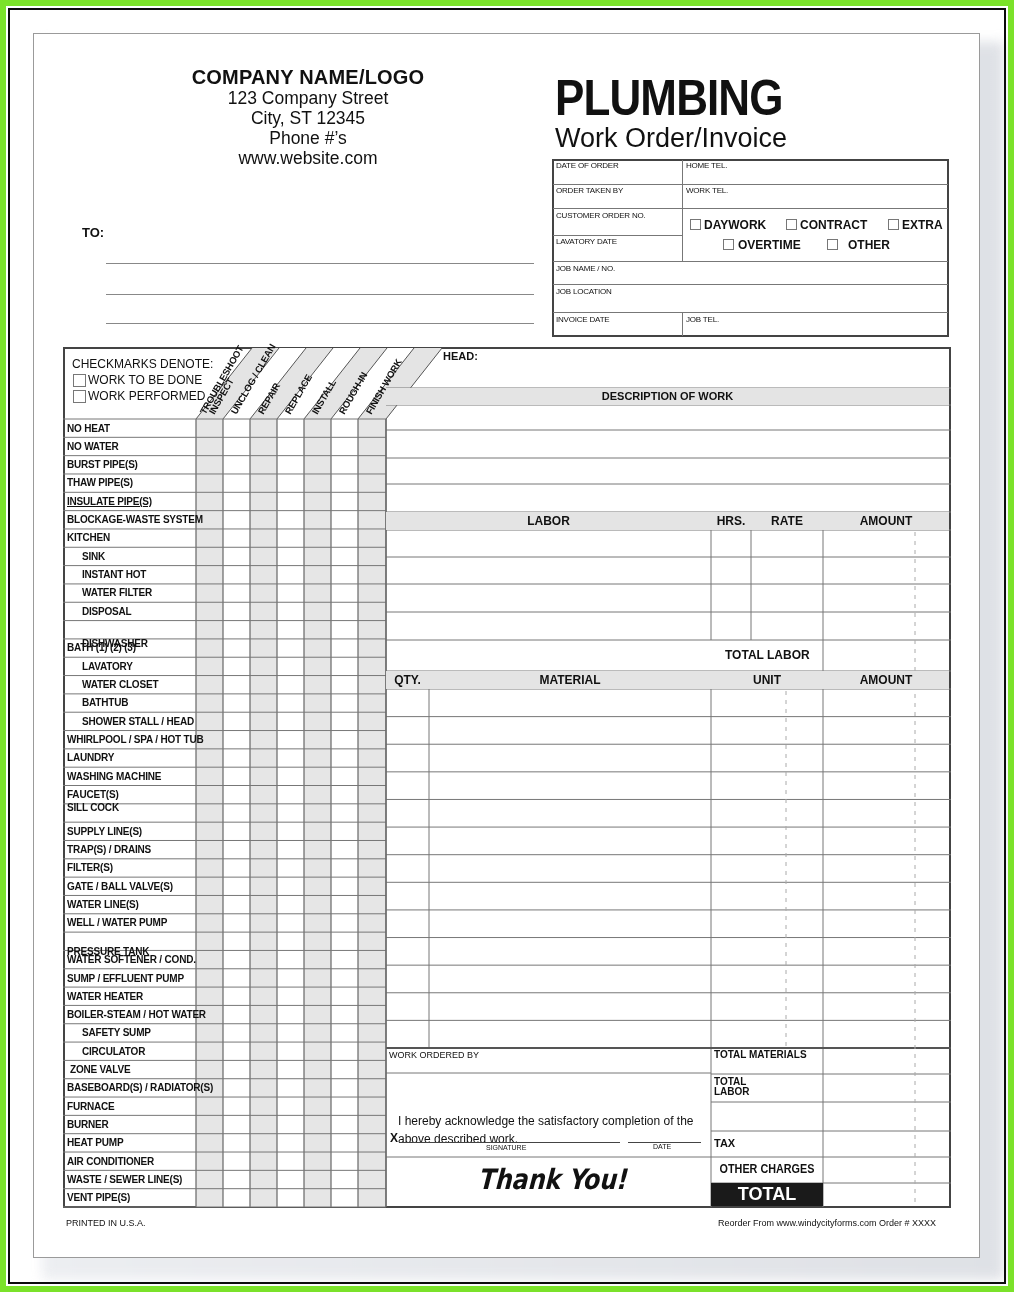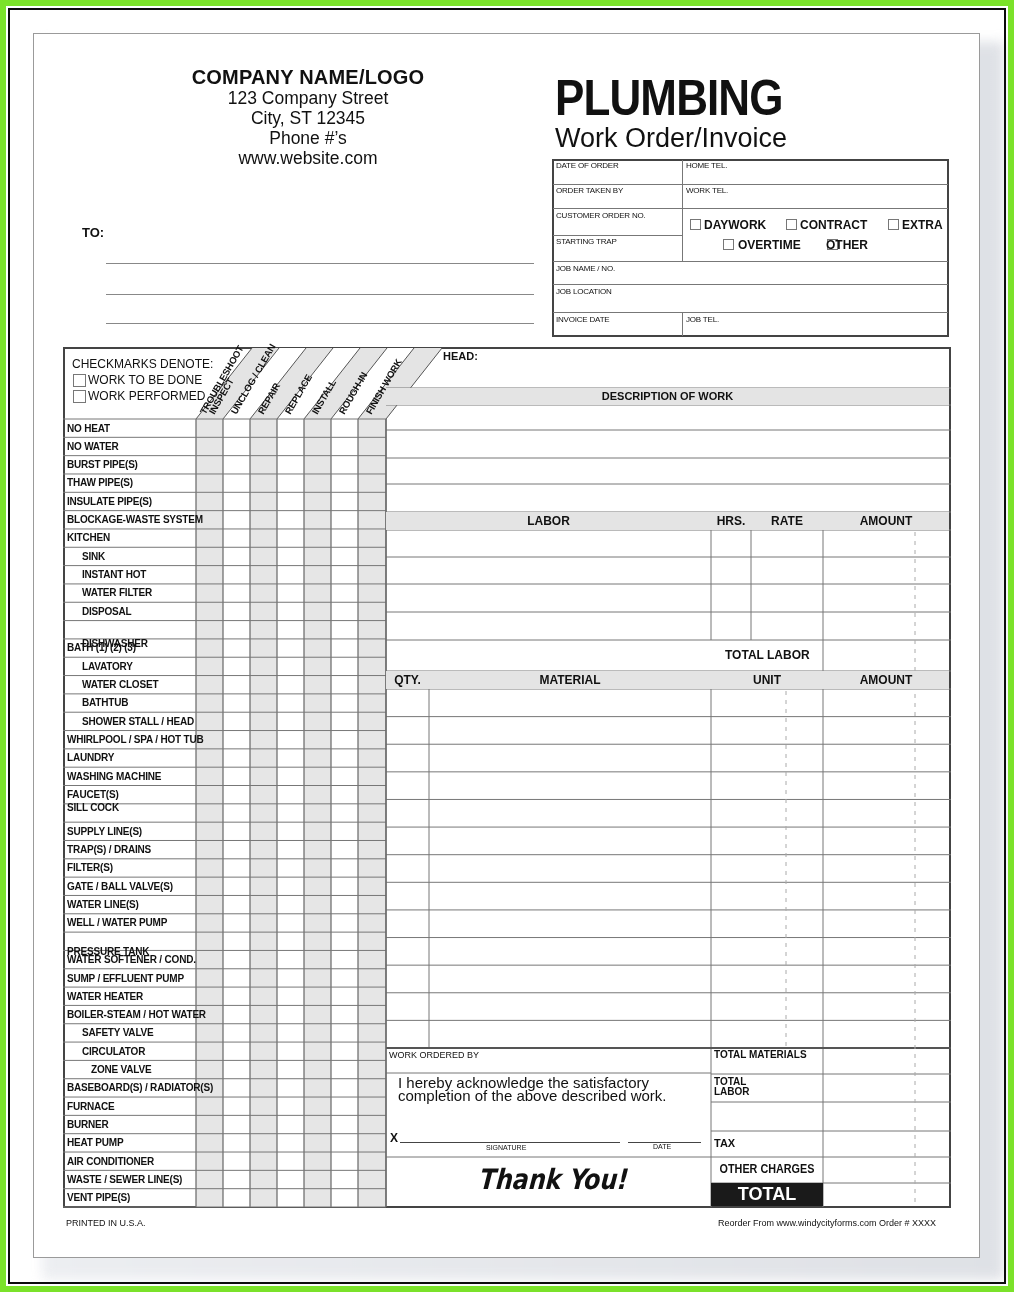--- a/index.html
+++ b/index.html
@@ -61,36 +61,36 @@
 <div class="abs hl" style="left:553px;top:284px;width:395px"></div>
 <div class="abs hl" style="left:553px;top:312px;width:395px"></div>
 <div class="abs vl" style="left:682px;top:160px;height:101px"></div>
 <div class="abs vl" style="left:682px;top:312px;height:24px"></div>
 
 <div class="abs lbl" style="left:556px;top:161px">DATE OF ORDER</div>
 <div class="abs lbl" style="left:686px;top:161px">HOME TEL.</div>
 <div class="abs lbl" style="left:556px;top:186px">ORDER TAKEN BY</div>
 <div class="abs lbl" style="left:686px;top:186px">WORK TEL.</div>
 <div class="abs lbl" style="left:556px;top:211px">CUSTOMER ORDER NO.</div>
-<div class="abs lbl" style="left:556px;top:237px">STARTING TRAP</div>
+<div class="abs lbl" style="left:556px;top:237px">LAVATORY DATE</div>
 <div class="abs lbl" style="left:556px;top:264px">JOB NAME / NO.</div>
 <div class="abs lbl" style="left:556px;top:287px">JOB LOCATION</div>
 <div class="abs lbl" style="left:556px;top:315px">INVOICE DATE</div>
 <div class="abs lbl" style="left:686px;top:315px">JOB TEL.</div>
 
 <div class="abs cb" style="left:690px;top:219px"></div>
 <div class="abs opt" style="left:704px;top:218px">DAYWORK</div>
 <div class="abs cb" style="left:786px;top:219px"></div>
 <div class="abs opt" style="left:800px;top:218px">CONTRACT</div>
 <div class="abs cb" style="left:888px;top:219px"></div>
 <div class="abs opt" style="left:902px;top:218px">EXTRA</div>
 <div class="abs cb" style="left:723px;top:239px"></div>
 <div class="abs opt" style="left:738px;top:238px">OVERTIME</div>
 <div class="abs cb" style="left:827px;top:239px"></div>
-<div class="abs opt" style="left:826px;top:238px">OTHER</div>
+<div class="abs opt" style="left:848px;top:238px">OTHER</div>
 
 <div class="abs main"></div>
 
 <div class="abs" style="left:72px;top:357px;font-size:12px">CHECKMARKS DENOTE:</div>
 <div class="abs cb" style="left:73px;top:374px;width:13px;height:13px"></div>
 <div class="abs" style="left:88px;top:373px;font-size:12px">WORK TO BE DONE</div>
 <div class="abs cb" style="left:73px;top:390px;width:13px;height:13px"></div>
 <div class="abs" style="left:88px;top:389px;font-size:12px">WORK PERFORMED</div>
 
 <svg class="abs" id="diag-svg" style="left:63px;top:347px" width="888" height="861">
@@ -236,21 +236,21 @@
     <div class="abs" style="left: 331px; top: 455.651px; width: 27px; height: 18.3256px;"></div>
     <div class="abs" style="left: 358px; top: 455.651px; width: 28px; height: 18.3256px;"></div>
     <div class="abs rowlbl" style="left: 67px; top: 477.477px;">THAW PIPE(S)</div>
     <div class="abs" style="left: 196px; top: 473.977px; width: 27px; height: 18.3256px;"></div>
     <div class="abs" style="left: 223px; top: 473.977px; width: 27px; height: 18.3256px;"></div>
     <div class="abs" style="left: 250px; top: 473.977px; width: 27px; height: 18.3256px;"></div>
     <div class="abs" style="left: 277px; top: 473.977px; width: 27px; height: 18.3256px;"></div>
     <div class="abs" style="left: 304px; top: 473.977px; width: 27px; height: 18.3256px;"></div>
     <div class="abs" style="left: 331px; top: 473.977px; width: 27px; height: 18.3256px;"></div>
     <div class="abs" style="left: 358px; top: 473.977px; width: 28px; height: 18.3256px;"></div>
-    <div class="abs rowlbl" style="left: 67px; top: 495.802px;">INSULATE PIPE(S)</div>
+    <div class="abs rowlbl" style="left: 67px; top: 495.802px; text-decoration: underline;">INSULATE PIPE(S)</div>
     <div class="abs" style="left: 196px; top: 492.302px; width: 27px; height: 18.3256px;"></div>
     <div class="abs" style="left: 223px; top: 492.302px; width: 27px; height: 18.3256px;"></div>
     <div class="abs" style="left: 250px; top: 492.302px; width: 27px; height: 18.3256px;"></div>
     <div class="abs" style="left: 277px; top: 492.302px; width: 27px; height: 18.3256px;"></div>
     <div class="abs" style="left: 304px; top: 492.302px; width: 27px; height: 18.3256px;"></div>
     <div class="abs" style="left: 331px; top: 492.302px; width: 27px; height: 18.3256px;"></div>
     <div class="abs" style="left: 358px; top: 492.302px; width: 28px; height: 18.3256px;"></div>
     <div class="abs rowlbl" style="left: 67px; top: 514.128px;">BLOCKAGE-WASTE SYSTEM</div>
     <div class="abs" style="left: 196px; top: 510.628px; width: 27px; height: 18.3256px;"></div>
     <div class="abs" style="left: 223px; top: 510.628px; width: 27px; height: 18.3256px;"></div>
@@ -468,37 +468,37 @@
     <div class="abs" style="left: 331px; top: 987.093px; width: 27px; height: 18.3256px;"></div>
     <div class="abs" style="left: 358px; top: 987.093px; width: 28px; height: 18.3256px;"></div>
     <div class="abs rowlbl" style="left: 67px; top: 1008.92px;">BOILER-STEAM / HOT WATER</div>
     <div class="abs" style="left: 196px; top: 1005.42px; width: 27px; height: 18.3256px;"></div>
     <div class="abs" style="left: 223px; top: 1005.42px; width: 27px; height: 18.3256px;"></div>
     <div class="abs" style="left: 250px; top: 1005.42px; width: 27px; height: 18.3256px;"></div>
     <div class="abs" style="left: 277px; top: 1005.42px; width: 27px; height: 18.3256px;"></div>
     <div class="abs" style="left: 304px; top: 1005.42px; width: 27px; height: 18.3256px;"></div>
     <div class="abs" style="left: 331px; top: 1005.42px; width: 27px; height: 18.3256px;"></div>
     <div class="abs" style="left: 358px; top: 1005.42px; width: 28px; height: 18.3256px;"></div>
-    <div class="abs rowlbl" style="left: 82px; top: 1027.24px;">SAFETY VALVE</div>
+    <div class="abs rowlbl" style="left: 82px; top: 1027.24px;">SAFETY SUMP</div>
     <div class="abs" style="left: 196px; top: 1023.74px; width: 27px; height: 18.3256px;"></div>
     <div class="abs" style="left: 223px; top: 1023.74px; width: 27px; height: 18.3256px;"></div>
     <div class="abs" style="left: 250px; top: 1023.74px; width: 27px; height: 18.3256px;"></div>
     <div class="abs" style="left: 277px; top: 1023.74px; width: 27px; height: 18.3256px;"></div>
     <div class="abs" style="left: 304px; top: 1023.74px; width: 27px; height: 18.3256px;"></div>
     <div class="abs" style="left: 331px; top: 1023.74px; width: 27px; height: 18.3256px;"></div>
     <div class="abs" style="left: 358px; top: 1023.74px; width: 28px; height: 18.3256px;"></div>
     <div class="abs rowlbl" style="left: 82px; top: 1045.57px;">CIRCULATOR</div>
     <div class="abs" style="left: 196px; top: 1042.07px; width: 27px; height: 18.3256px;"></div>
     <div class="abs" style="left: 223px; top: 1042.07px; width: 27px; height: 18.3256px;"></div>
     <div class="abs" style="left: 250px; top: 1042.07px; width: 27px; height: 18.3256px;"></div>
     <div class="abs" style="left: 277px; top: 1042.07px; width: 27px; height: 18.3256px;"></div>
     <div class="abs" style="left: 304px; top: 1042.07px; width: 27px; height: 18.3256px;"></div>
     <div class="abs" style="left: 331px; top: 1042.07px; width: 27px; height: 18.3256px;"></div>
     <div class="abs" style="left: 358px; top: 1042.07px; width: 28px; height: 18.3256px;"></div>
-    <div class="abs rowlbl" style="left: 91px; top: 1063.9px;">ZONE VALVE</div>
+    <div class="abs rowlbl" style="left: 70px; top: 1063.9px;">ZONE VALVE</div>
     <div class="abs" style="left: 196px; top: 1060.4px; width: 27px; height: 18.3256px;"></div>
     <div class="abs" style="left: 223px; top: 1060.4px; width: 27px; height: 18.3256px;"></div>
     <div class="abs" style="left: 250px; top: 1060.4px; width: 27px; height: 18.3256px;"></div>
     <div class="abs" style="left: 277px; top: 1060.4px; width: 27px; height: 18.3256px;"></div>
     <div class="abs" style="left: 304px; top: 1060.4px; width: 27px; height: 18.3256px;"></div>
     <div class="abs" style="left: 331px; top: 1060.4px; width: 27px; height: 18.3256px;"></div>
     <div class="abs" style="left: 358px; top: 1060.4px; width: 28px; height: 18.3256px;"></div>
     <div class="abs rowlbl" style="left: 67px; top: 1082.22px;">BASEBOARD(S) / RADIATOR(S)</div>
     <div class="abs" style="left: 196px; top: 1078.72px; width: 27px; height: 18.3256px;"></div>
     <div class="abs" style="left: 223px; top: 1078.72px; width: 27px; height: 18.3256px;"></div>
@@ -575,21 +575,21 @@
 <div class="abs hdr" style="left:751px;top:512px;width:72px;height:18px;line-height:18px">RATE</div>
 <div class="abs hdr" style="left:823px;top:512px;width:126px;height:18px;line-height:18px">AMOUNT</div>
 <div class="abs" style="left:725px;top:648px;font-size:12px;font-weight:bold">TOTAL LABOR</div>
 
 <div class="abs hdr" style="left:386px;top:671px;width:43px;height:18px;line-height:18px">QTY.</div>
 <div class="abs hdr" style="left:429px;top:671px;width:282px;height:18px;line-height:18px">MATERIAL</div>
 <div class="abs hdr" style="left:711px;top:671px;width:112px;height:18px;line-height:18px">UNIT</div>
 <div class="abs hdr" style="left:823px;top:671px;width:126px;height:18px;line-height:18px">AMOUNT</div>
 
 <div class="abs" style="left:389px;top:1050px;font-size:9px">WORK ORDERED BY</div>
-<div class="abs" style="left:398px;top:1076px;width:305px;font-size:15px;line-height:13px">I hereby acknowledge the satisfactory completion of the above described work.</div>
+<div class="abs" style="left:398px;top:1112px;width:305px;font-size:12px;line-height:18px">I hereby acknowledge the satisfactory completion of the above described work.</div>
 <div class="abs" style="left:390px;top:1131px;font-size:12px;font-weight:bold">X</div>
 <div class="abs hl" style="left:400px;top:1142px;width:220px;border-top-color:#444"></div>
 <div class="abs" style="left:486px;top:1144px;font-size:7px">SIGNATURE</div>
 <div class="abs hl" style="left:628px;top:1142px;width:73px;border-top-color:#444"></div>
 <div class="abs" style="left:653px;top:1143px;font-size:7px">DATE</div>
 <div class="abs thank" style="left:480px;top:1163px">Thank You!</div>
 
 <div class="abs" style="left:714px;top:1050px;width:100px;font-size:10px;font-weight:bold;line-height:10px">TOTAL MATERIALS</div>
 <div class="abs" style="left:714px;top:1077px;width:60px;font-size:10px;font-weight:bold;line-height:10px">TOTAL LABOR</div>
 <div class="abs" style="left:714px;top:1137px;font-size:11px;font-weight:bold">TAX</div>

